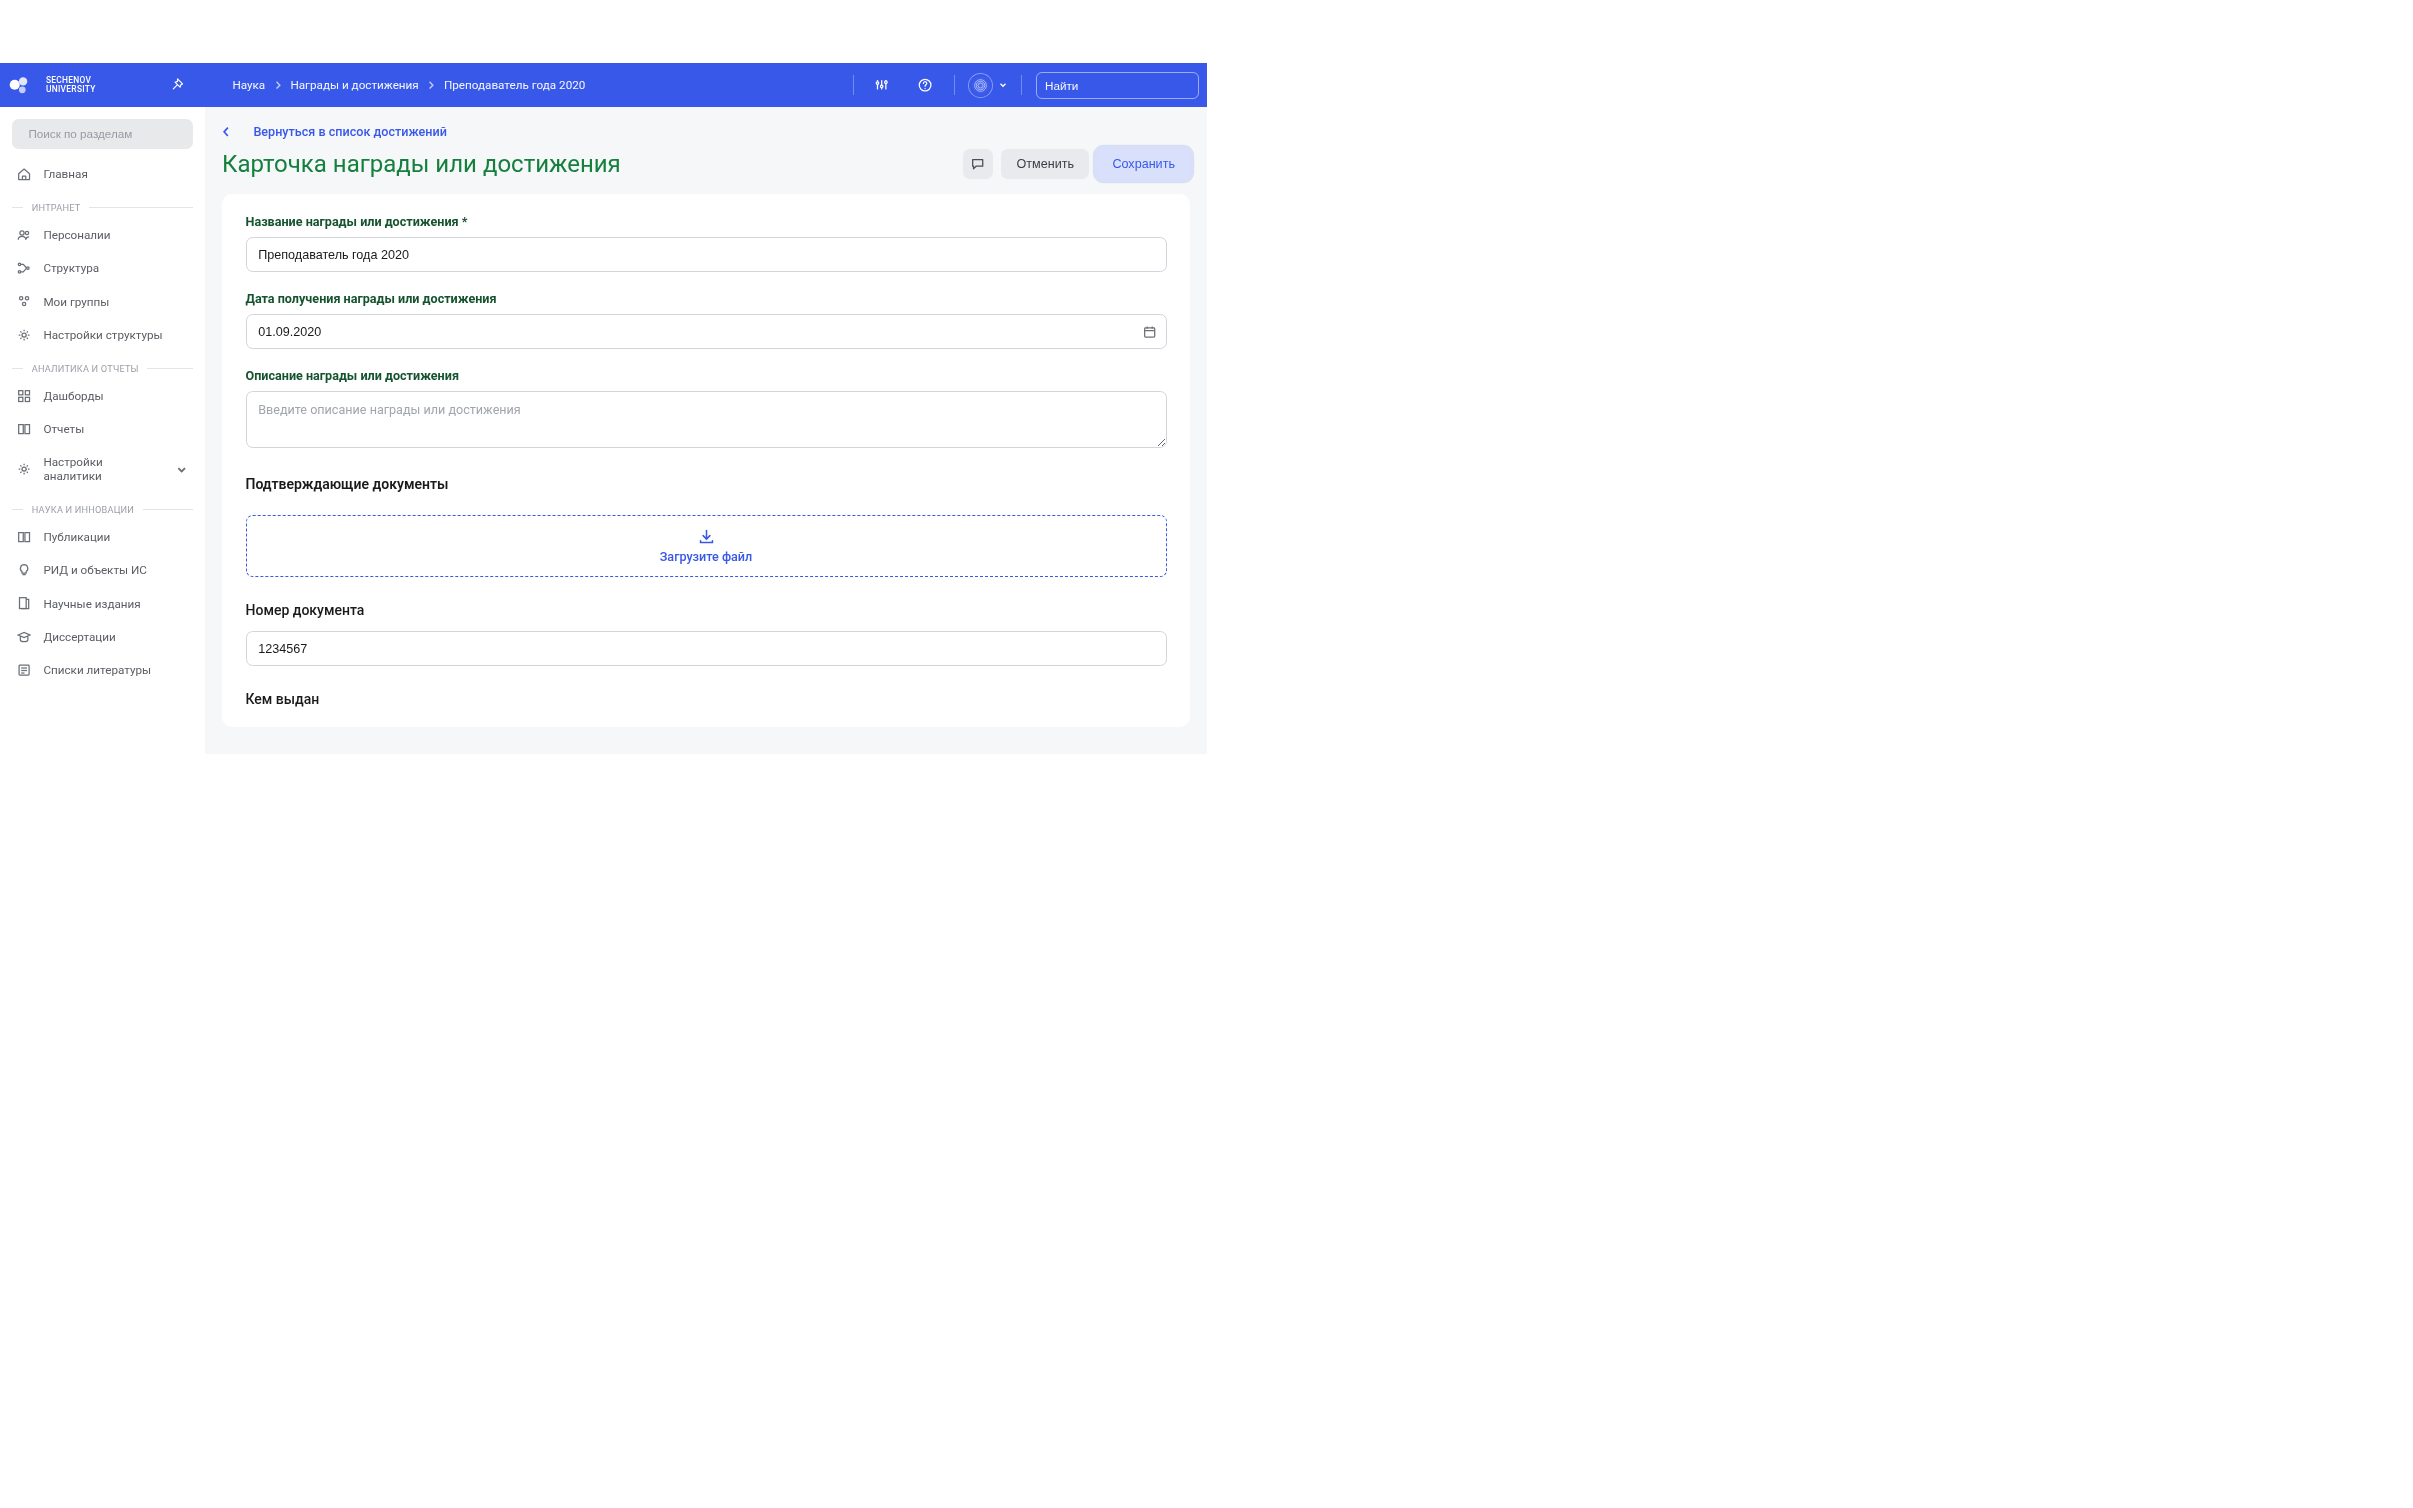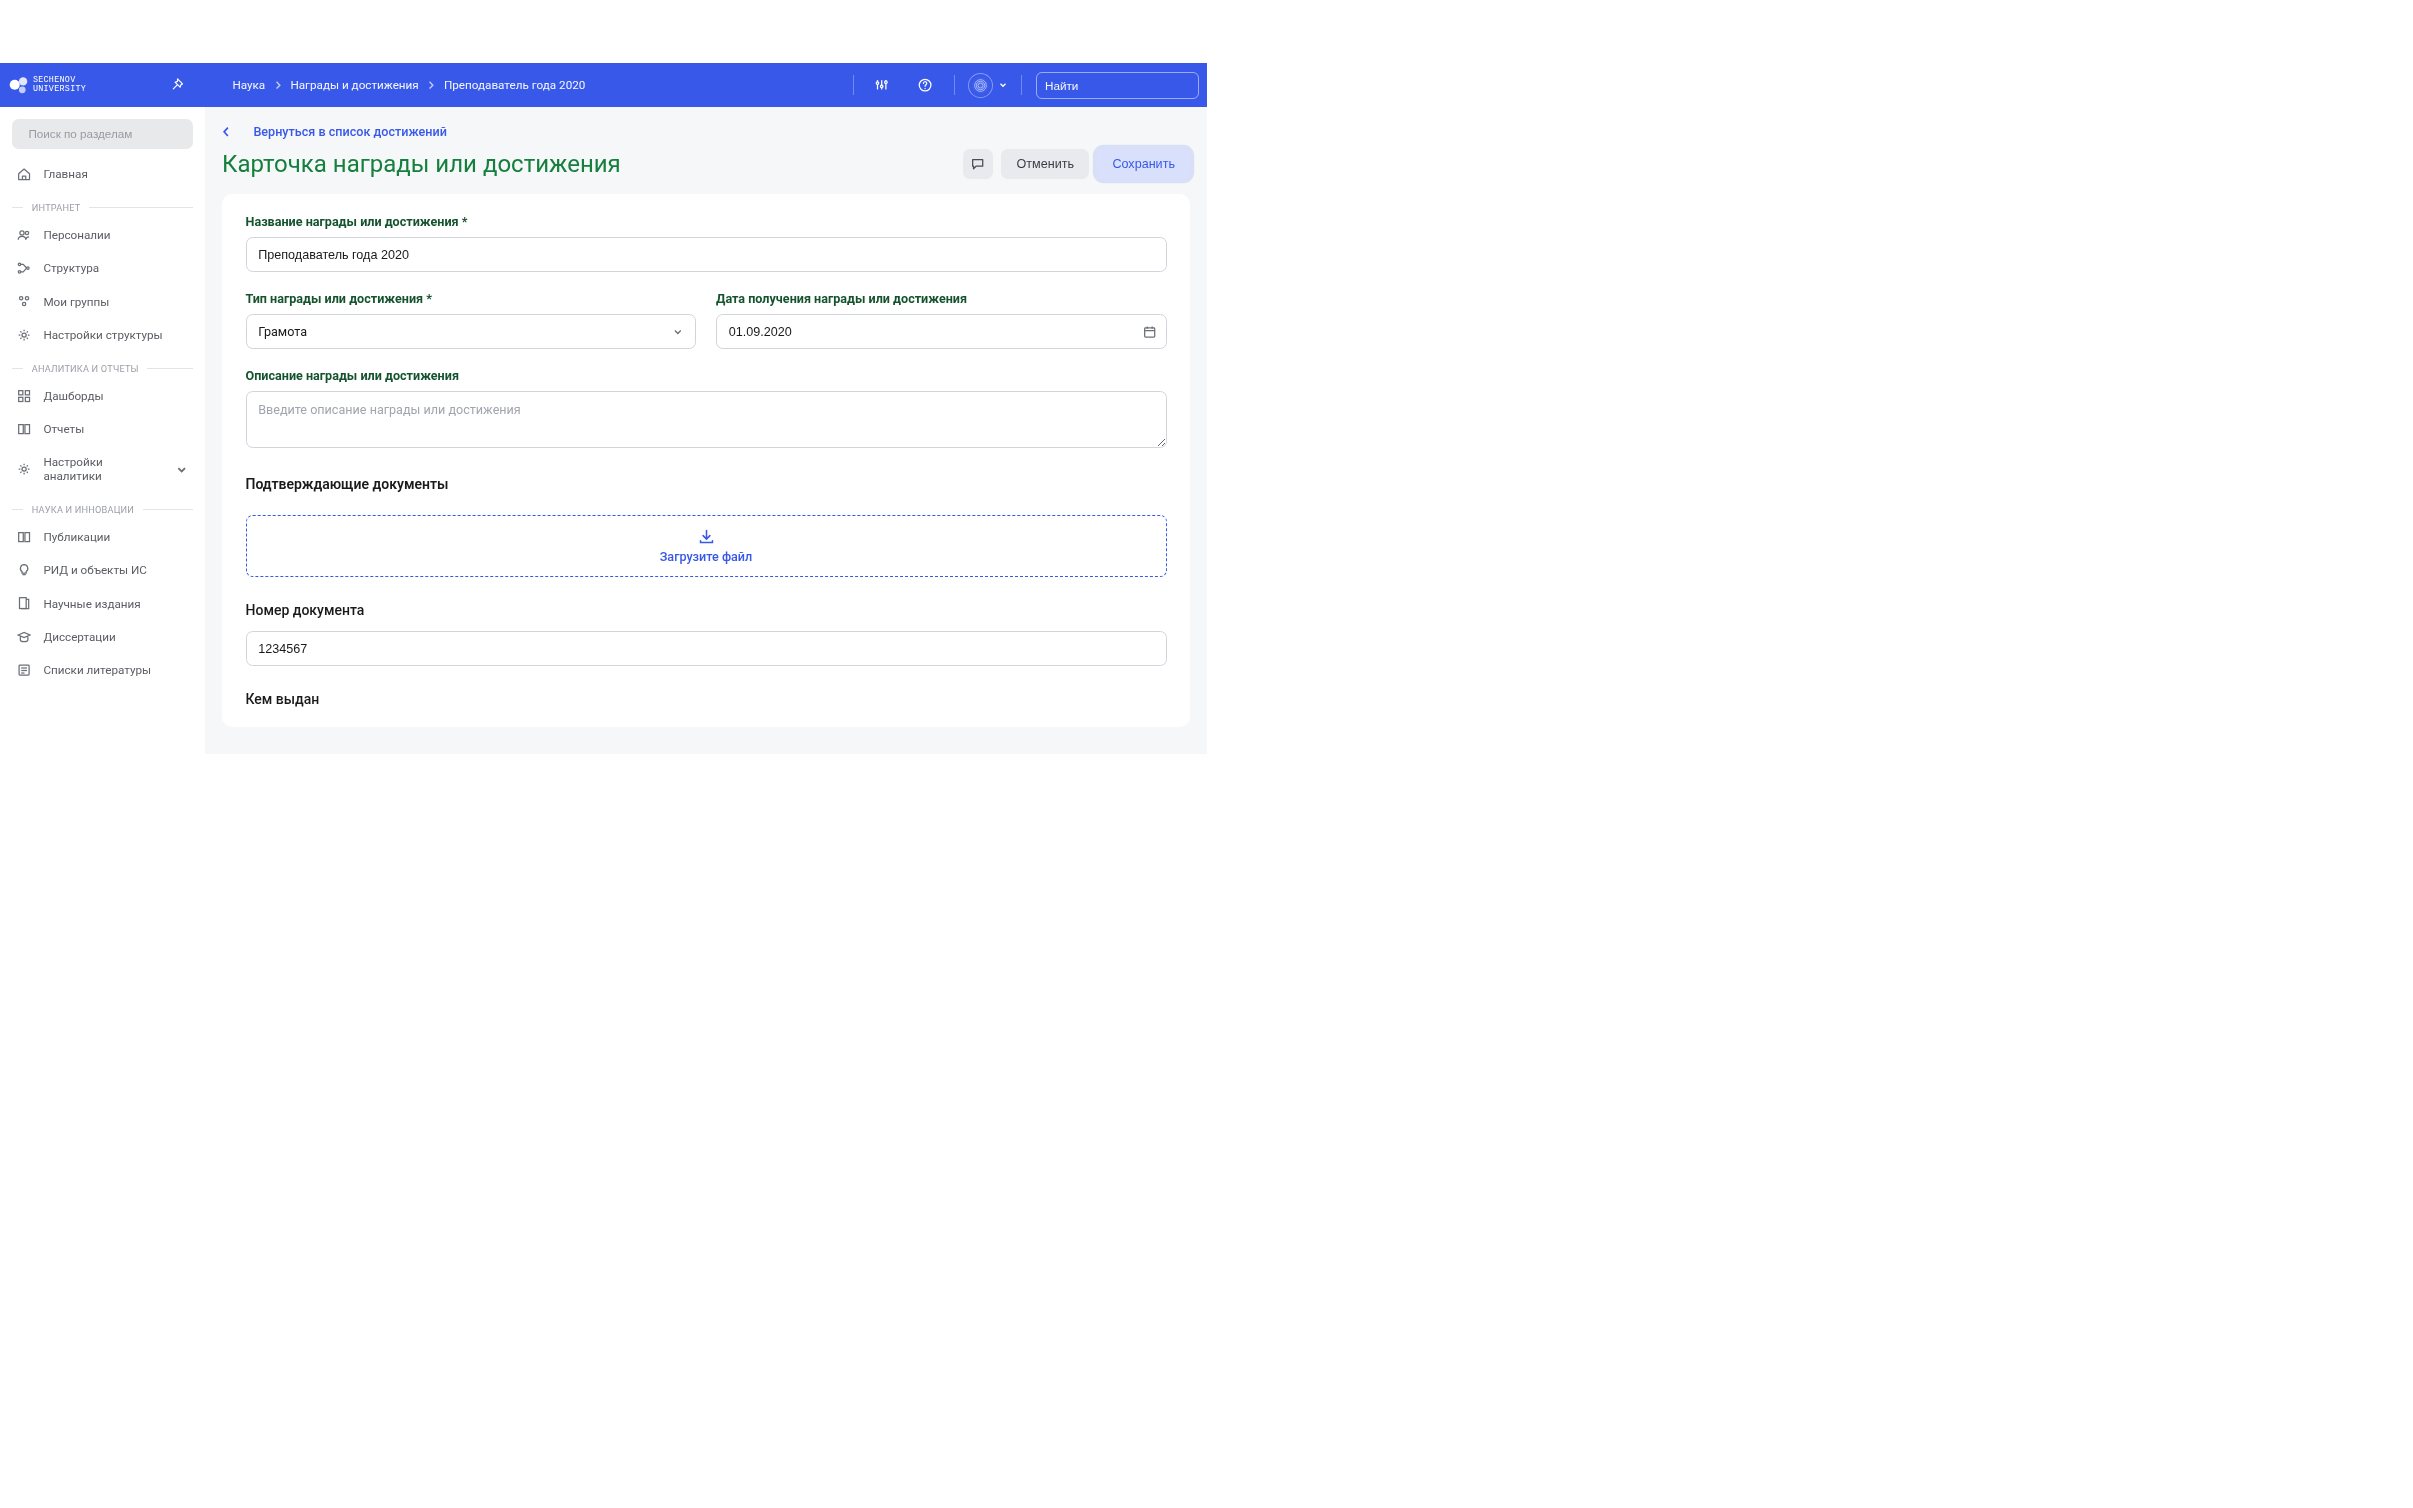--- a/index.html
+++ b/index.html
@@ -3,21 +3,21 @@
 <meta charset="utf-8">
 <style>
 * { margin: 0; padding: 0; box-sizing: border-box; }
 body { font-family: -apple-system, BlinkMacSystemFont, "Segoe UI", Roboto, Arial, sans-serif; background: #fff; color: #1a1a1a; width: 1207px; height: 754px; overflow: hidden; }
 
 
 .top-space { height: 63px; background: #fff; }
 
 
 .header { height: 44px; background: #3858e9; display: flex; align-items: center; padding: 0 8.4px 0 8.4px; color: #fff; }
-.logo-block { display: flex; align-items: center; gap: 1px; width: 155px; font-family: Liberation Mono, monospace; }
+.logo-block { display: flex; align-items: center; gap: 14px; width: 155px; }
 .logo-icon { width: 23.5px; height: 23.5px; }
 .logo-text { font-size: 8.4px; line-height: 1.1; font-weight: 500; letter-spacing: 0.3px; }
 .pin-btn { width: 27px; height: 27px; display: flex; align-items: center; justify-content: center; cursor: pointer; }
 .breadcrumb { display: flex; align-items: center; gap: 8.4px; margin-left: 42px; font-size: 11.7px; }
 .breadcrumb a { color: #fff; text-decoration: none; opacity: 0.95; }
 .breadcrumb .chev { opacity: 0.7; }
 .header-right { margin-left: auto; display: flex; align-items: center; gap: 13.4px; }
 .hicon { width: 30px; height: 30px; display: flex; align-items: center; justify-content: center; cursor: pointer; }
 .vdiv { width: 0.8px; height: 20px; background: rgba(255,255,255,0.3); }
 .avatar { width: 25px; height: 25px; border-radius: 50%; background: radial-gradient(circle, #516fee 0%, #3858e9 60%); border: 0.8px solid rgba(255,255,255,0.4); display:flex; align-items:center; justify-content:center;}
@@ -340,29 +340,20 @@
       </div>
     </div>
 
     <div class="card">
       <div class="form-row">
         <label class="form-label">Название награды или достижения *</label>
         <input class="form-input" type="text" value="Преподаватель года 2020" style="">
       </div>
 
       <div class="form-cols form-row">
-        <div class="form-col">
-          <label class="form-label">Тип награды или достижения *</label>
-          <div class="form-select">
-            <span>Грамота</span>
-            <svg width="11.7" height="11.7" viewBox="0 0 14 14">
-                <path d="M3.5 5.5l3.5 3.5 3.5-3.5" fill="none" stroke="#6b6f76" stroke-width="1.6"></path>
-              </svg>
-          </div>
-        </div>
         <div class="form-col">
           <label class="form-label">Дата получения награды или достижения</label>
           <div class="date-wrap">
             <input class="form-input" type="text" value="01.09.2020" style="">
             <span class="cal-i">
                 <svg width="13.4" height="13.4" viewBox="0 0 16 16">
                   <g fill="none" stroke="#6b6f76" stroke-width="1.5">
                     <rect x="2" y="3" width="12" height="11" rx="1"></rect>
                     <line x1="2" y1="6.5" x2="14" y2="6.5"></line>
                     <line x1="5" y1="1.5" x2="5" y2="4"></line>

